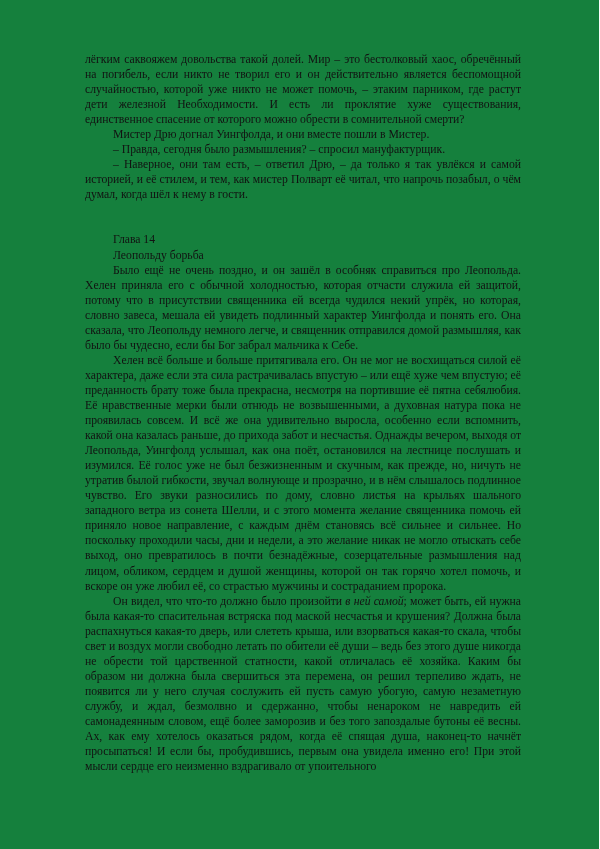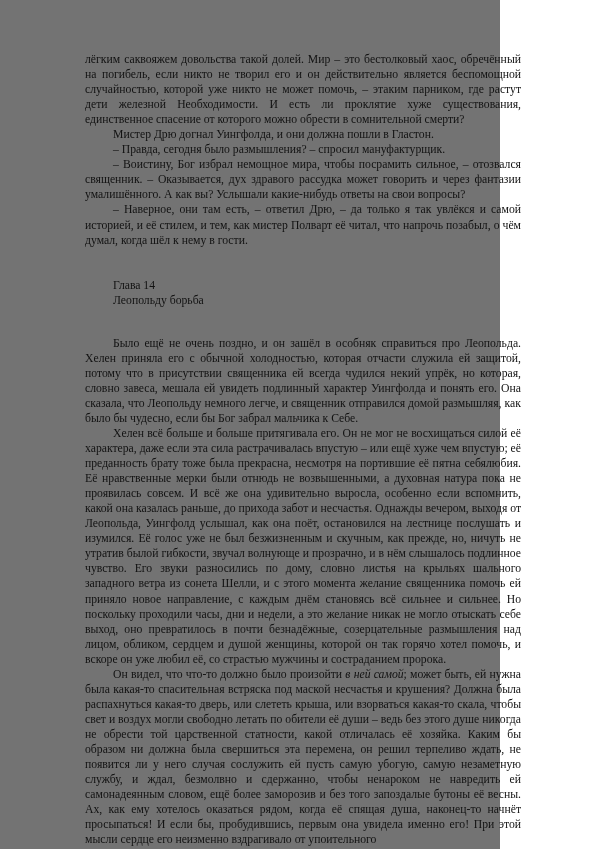--- a/index.html
+++ b/index.html
@@ -9,23 +9,23 @@
   }
   body {
     width: 600px;
     height: 849px;
     overflow: hidden;
     font-family: "Liberation Serif", "DejaVu Serif", serif;
     color: #000000;
   }
   #page {
     position: relative;
-    width: 500px;
+    width: 599px;
     height: 849px;
-    background: #737373;
+    background: #15803d;
     box-sizing: border-box;
     padding: 52px 80px 0 85px;
   }
   .textblock {
     width: 436px;
     font-size: 11.7px;
     line-height: 15.05px;
     text-align: justify;
     text-justify: inter-word;
     color: #121212;
@@ -35,21 +35,20 @@
     margin: 0;
     padding: 0;
     text-indent: 28px;
     hyphens: none;
   }
   p.noindent {
     text-indent: 0;
   }
   .chapter-block {
     margin-top: 30px;
-    margin-bottom: 28px;
     padding-left: 28px;
     text-align: left;
   }
   .chapter-line {
     display: block;
     font-size: 11.7px;
     line-height: 15.05px;
     text-align: left;
   }
   .ital {
@@ -57,25 +56,24 @@
   }
 </style>
 </head>
 <body>
 
 <div id="page">
   <div class="textblock">
 
     <p class="noindent">лёгким саквояжем довольства такой долей. Мир – это бестолковый хаос, обречённый на погибель, если никто не творил его и он действительно является беспомощной случайностью, которой уже никто не может помочь, – этаким парником, где растут дети железной Необходимости. И есть ли проклятие хуже существования, единственное спасение от которого можно обрести в сомнительной смерти?</p>
 
-    <p>Мистер Дрю догнал Уингфолда, и они должна пошли в Гластон.</p>
+    <p>Мистер Дрю догнал Уингфолда, и они вместе пошли в Мистер.</p>
 
     <p>– Правда, сегодня было размышления? – спросил мануфактурщик.</p>
 
-    <p>– Воистину, Бог избрал немощное мира, чтобы посрамить сильное, – отозвался священник. – Оказывается, дух здравого рассудка может говорить и через фантазии умалишённого. А как вы? Услышали какие-нибудь ответы на свои вопросы?</p>
 
     <p>– Наверное, они там есть, – ответил Дрю, – да только я так увлёкся и самой историей, и её стилем, и тем, как мистер Полварт её читал, что напрочь позабыл, о чём думал, когда шёл к нему в гости.</p>
 
 
     <div class="chapter-block">
       <span class="chapter-line">Глава 14</span>
       <span class="chapter-line">Леопольду борьба</span>
     </div>
 
     <p>Было ещё не очень поздно, и он зашёл в особняк справиться про Леопольда. Хелен приняла его с обычной холодностью, которая отчасти служила ей защитой, потому что в присутствии священника ей всегда чудился некий упрёк, но которая, словно завеса, мешала ей увидеть подлинный характер Уингфолда и понять его. Она сказала, что Леопольду немного легче, и священник отправился домой размышляя, как было бы чудесно, если бы Бог забрал мальчика к Себе.</p>

